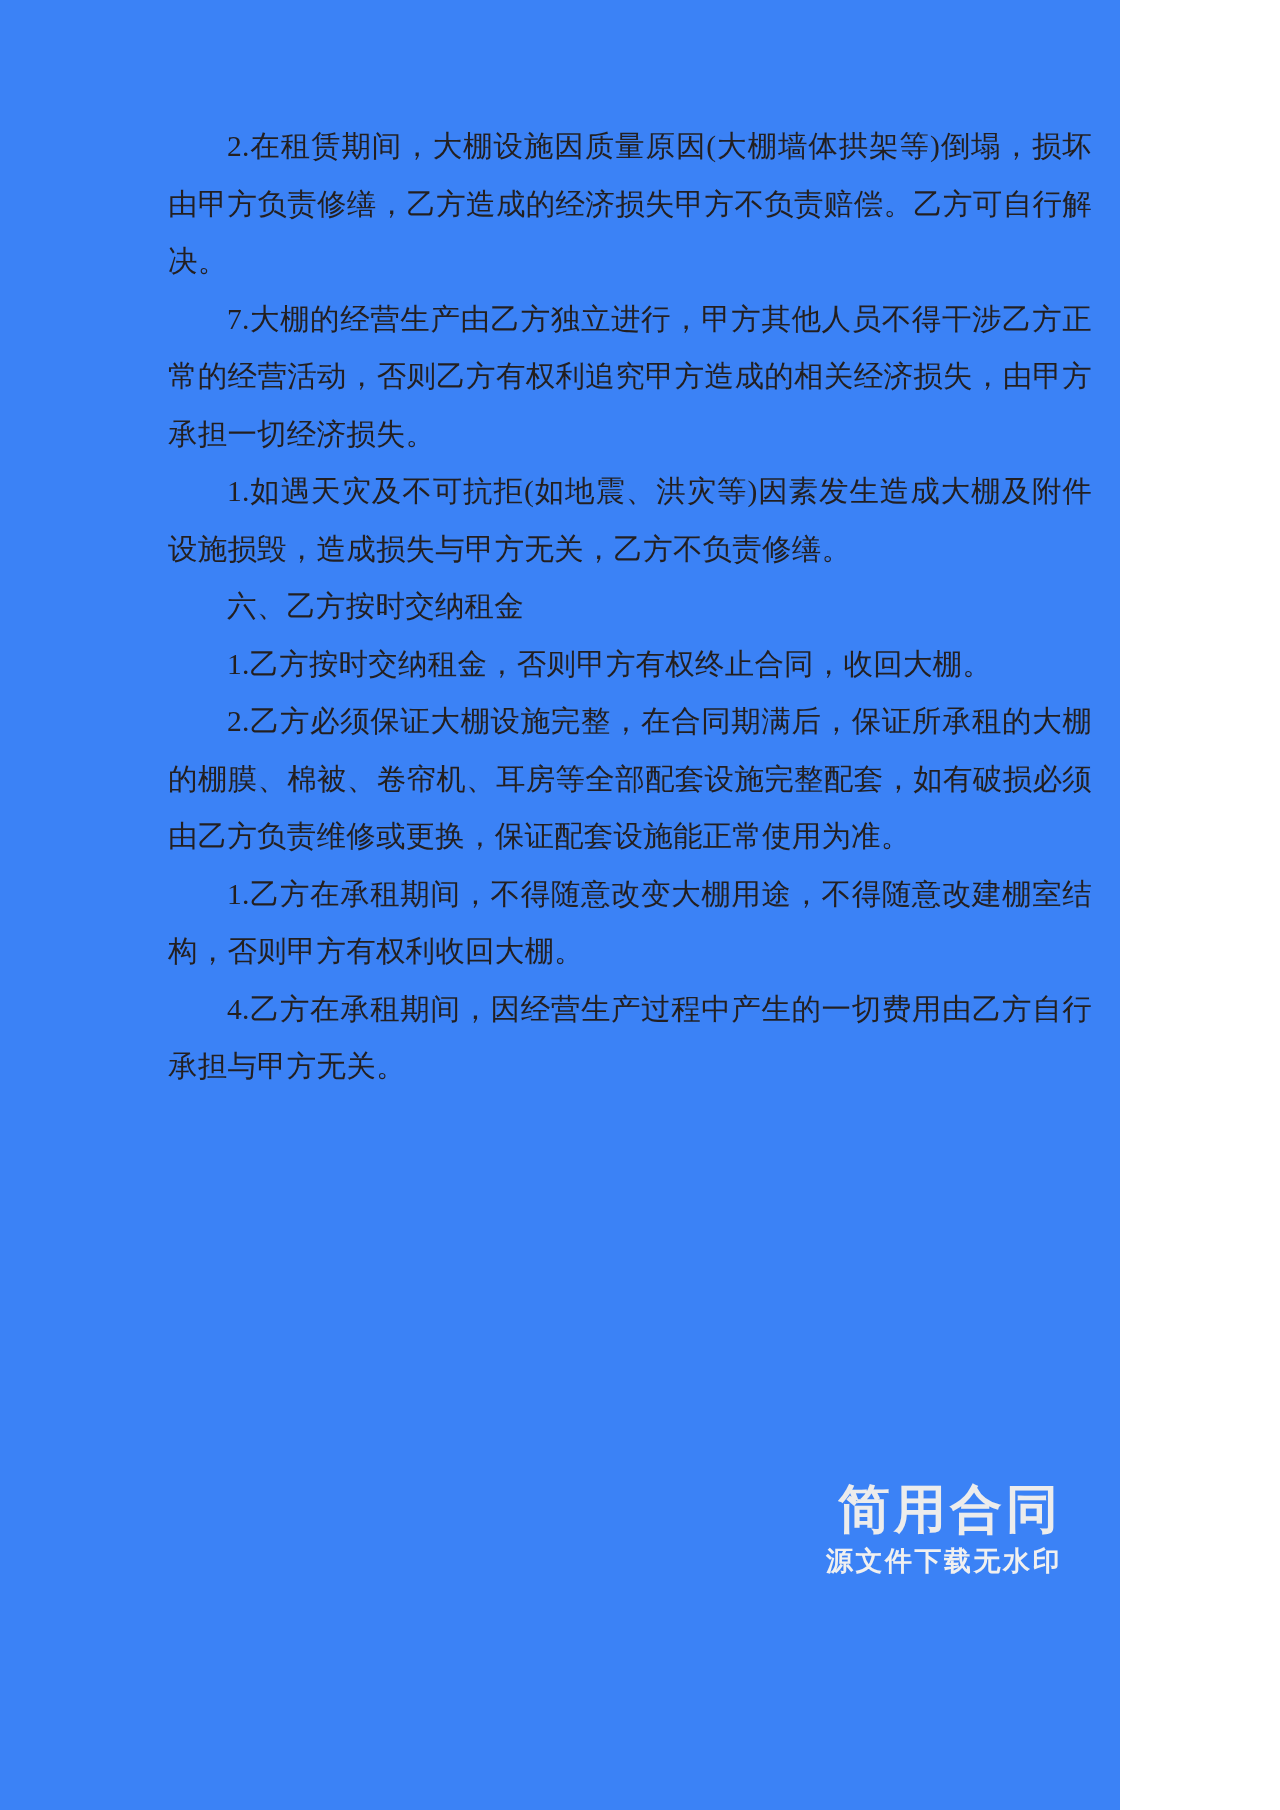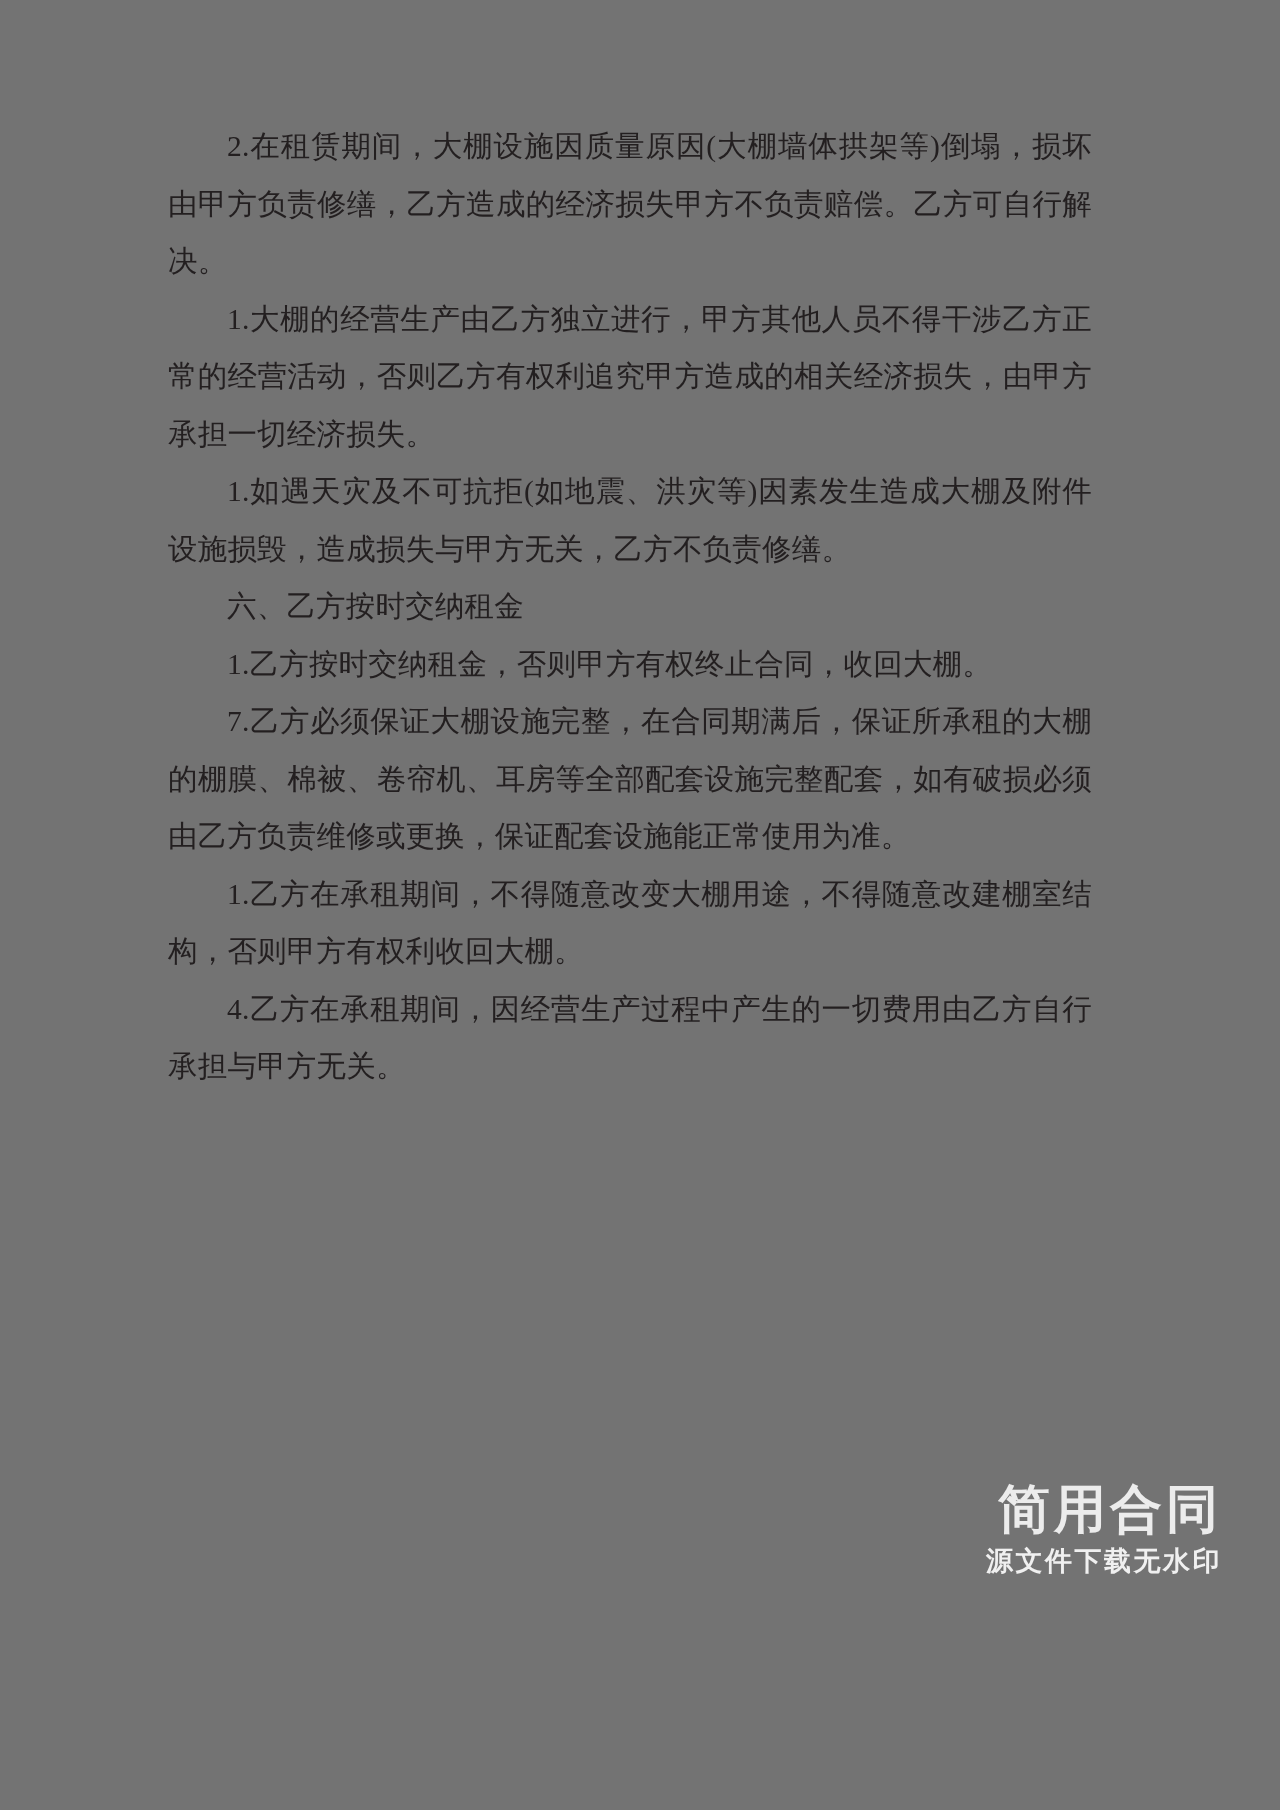--- a/index.html
+++ b/index.html
@@ -7,23 +7,23 @@
     margin: 0;
     padding: 0;
     background: #ffffff;
   }
   body {
     font-family: "Liberation Serif", "DejaVu Serif", serif;
     -webkit-font-smoothing: antialiased;
   }
   .page {
     position: relative;
-    width: 1280px;
+    width: 1120px;
     height: 1810px;
-    background: #737373;
+    background: #3b82f6;
     overflow: hidden;
     box-sizing: border-box;
     padding-left: 39px;
   }
   .content {
     position: absolute;
     left: 168px;
     top: 118px;
     width: 924px;
   }
@@ -85,29 +85,29 @@
 <body>
 
 <div class="page">
 
   <div class="content">
 
     <p class="para indent">2.在租赁期间，大棚设施因质量原因(大棚墙体拱架等)倒塌，损坏由甲方负责修缮，乙方造成的经济损失甲方不负责赔偿。乙方可自行解决。</p>
 
 
 
-    <p class="para indent">1.大棚的经营生产由乙方独立进行，甲方其他人员不得干涉乙方正常的经营活动，否则乙方有权利追究甲方造成的相关经济损失，由甲方承担一切经济损失。</p>
+    <p class="para indent">7.大棚的经营生产由乙方独立进行，甲方其他人员不得干涉乙方正常的经营活动，否则乙方有权利追究甲方造成的相关经济损失，由甲方承担一切经济损失。</p>
 
     <p class="para indent">1.如遇天灾及不可抗拒(如地震、洪灾等)因素发生造成大棚及附件设施损毁，造成损失与甲方无关，乙方不负责修缮。</p>
 
     <p class="heading">六、乙方按时交纳租金</p>
 
     <p class="para indent">1.乙方按时交纳租金，否则甲方有权终止合同，收回大棚。</p>
 
-    <p class="para indent">7.乙方必须保证大棚设施完整，在合同期满后，保证所承租的大棚的棚膜、棉被、卷帘机、耳房等全部配套设施完整配套，如有破损必须由乙方负责维修或更换，保证配套设施能正常使用为准。</p>
+    <p class="para indent">2.乙方必须保证大棚设施完整，在合同期满后，保证所承租的大棚的棚膜、棉被、卷帘机、耳房等全部配套设施完整配套，如有破损必须由乙方负责维修或更换，保证配套设施能正常使用为准。</p>
 
     <p class="para indent">1.乙方在承租期间，不得随意改变大棚用途，不得随意改建棚室结构，否则甲方有权利收回大棚。</p>
 
     <p class="para indent">4.乙方在承租期间，因经营生产过程中产生的一切费用由乙方自行承担与甲方无关。</p>
 
   </div>
 
   <div class="watermark">
     <span class="wm-main">简用合同</span>
     <span class="wm-sub">源文件下载无水印</span>

